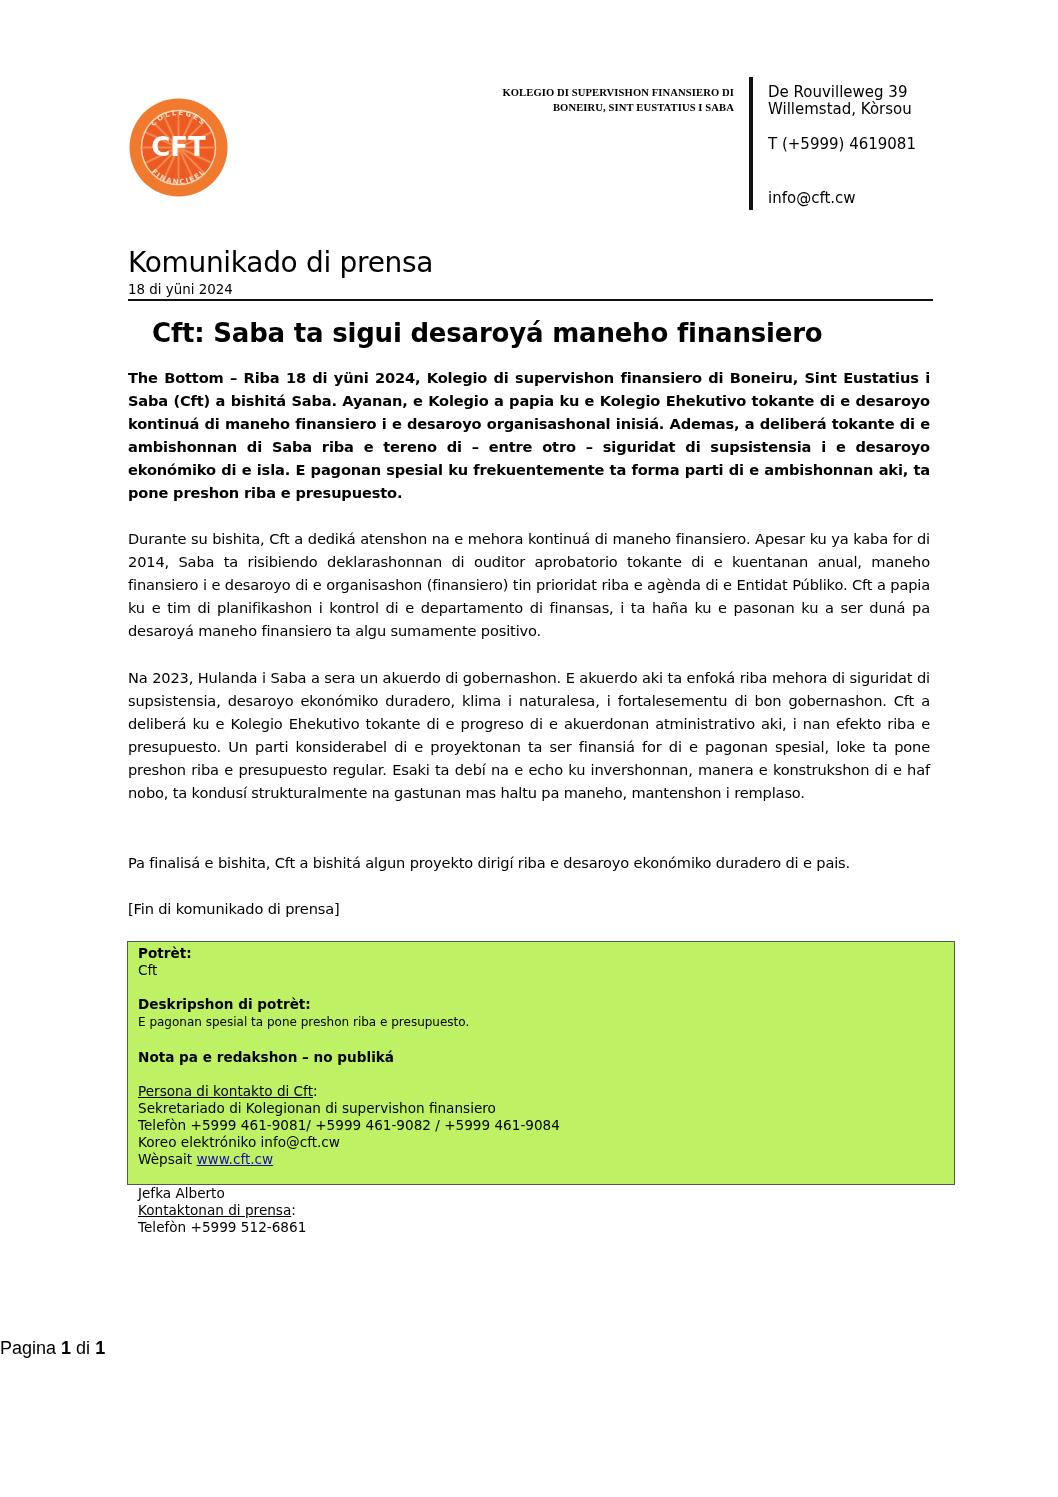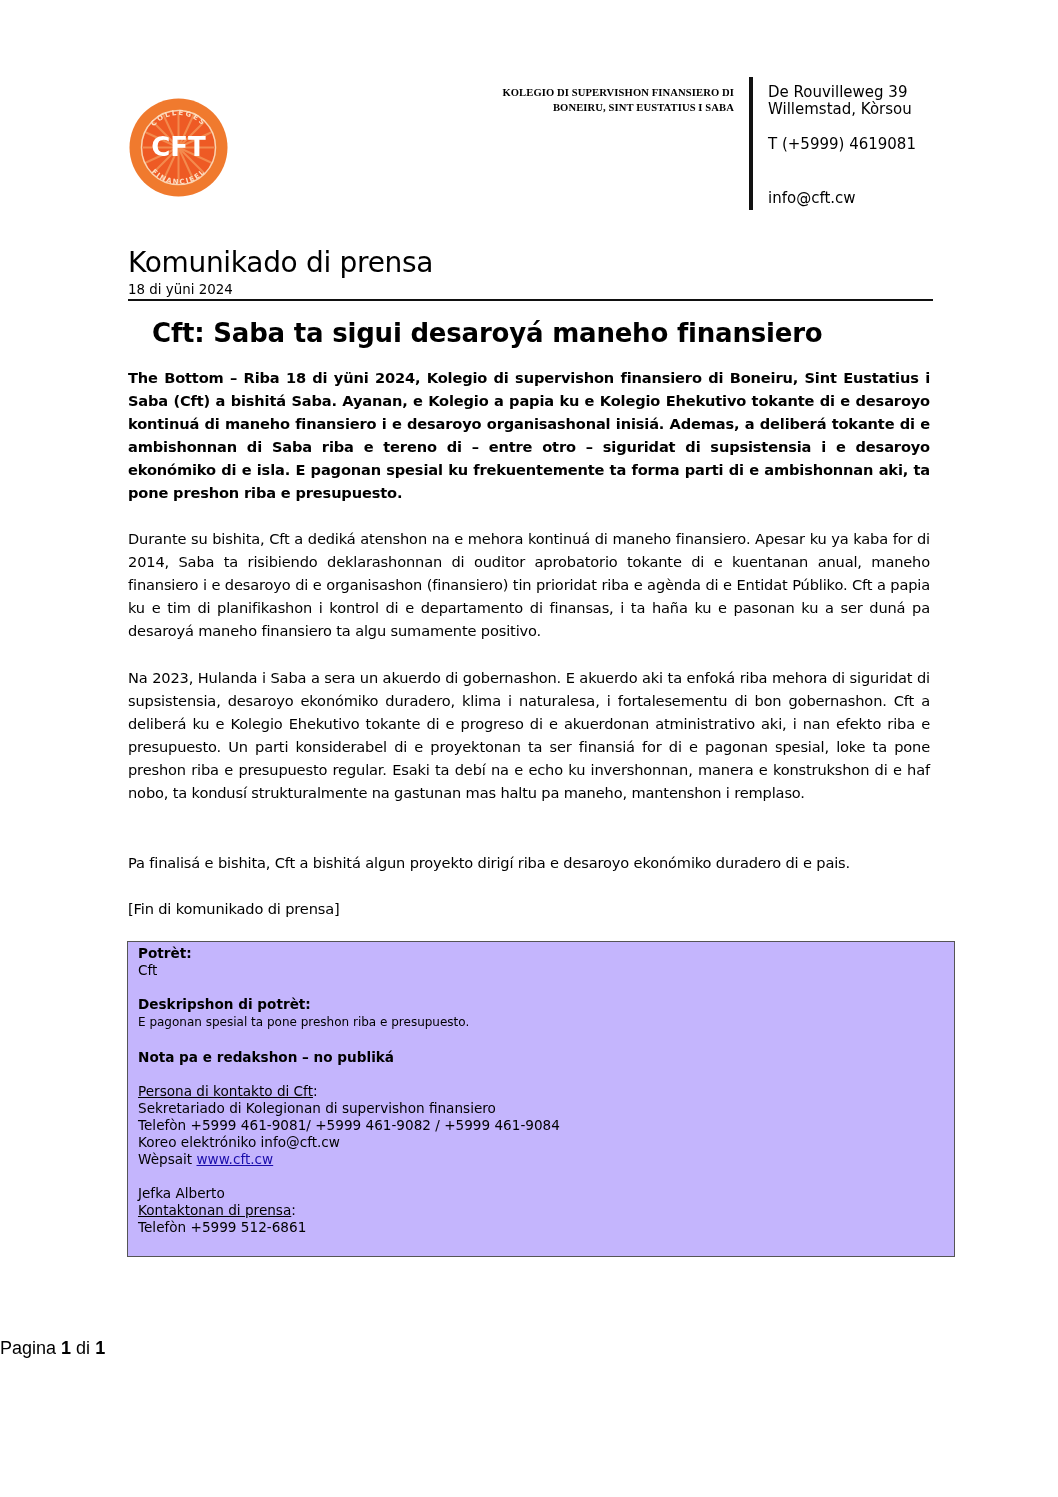--- a/index.html
+++ b/index.html
@@ -19,22 +19,22 @@
   .rule { position: absolute; left: 128px; top: 299px; width: 805px; height: 2px; background: #111; }
   .headline { position: absolute; left: 128px; top: 318px; font-weight: bold; font-size: 26px;
               letter-spacing: -0.2px; margin-left: 24px; }
   .body { position: absolute; left: 128px; width: 802px; text-align: justify;
           font-size: 14.6px; line-height: 23px; letter-spacing: -0.15px; }
   .lead { top: 366px; font-weight: bold; }
   .p2 { top: 527px; }
   .p3 { top: 666px; }
   .p4 { top: 851px; }
   .p5 { top: 897px; }
-  .box { position: absolute; left: 127px; top: 941px; width: 828px; height: 316px;
-         background: #c4b5fd; border: 1.5px solid #555; box-sizing: border-box;
+  .box { position: absolute; left: 127px; top: 941px; width: 828px; height: 244px;
+         background: #bef264; border: 1.5px solid #555; box-sizing: border-box;
          padding: 3px 10px; font-size: 13.6px; line-height: 17px; }
   .box b { font-weight: bold; }
   .box .sp { height: 17px; }
   .box .u { text-decoration: underline; }
   .box a { color: #1a0dab; text-decoration: underline; }
   .box .desc { line-height: 19px; font-size: 12px; }
   .footer { position: absolute; left: 0; width: 1058px; top: 1338px; 
             font-family: Liberation Sans, sans-serif; font-size: 18px; }
   .footer b { font-weight: bold; }
 </style>

